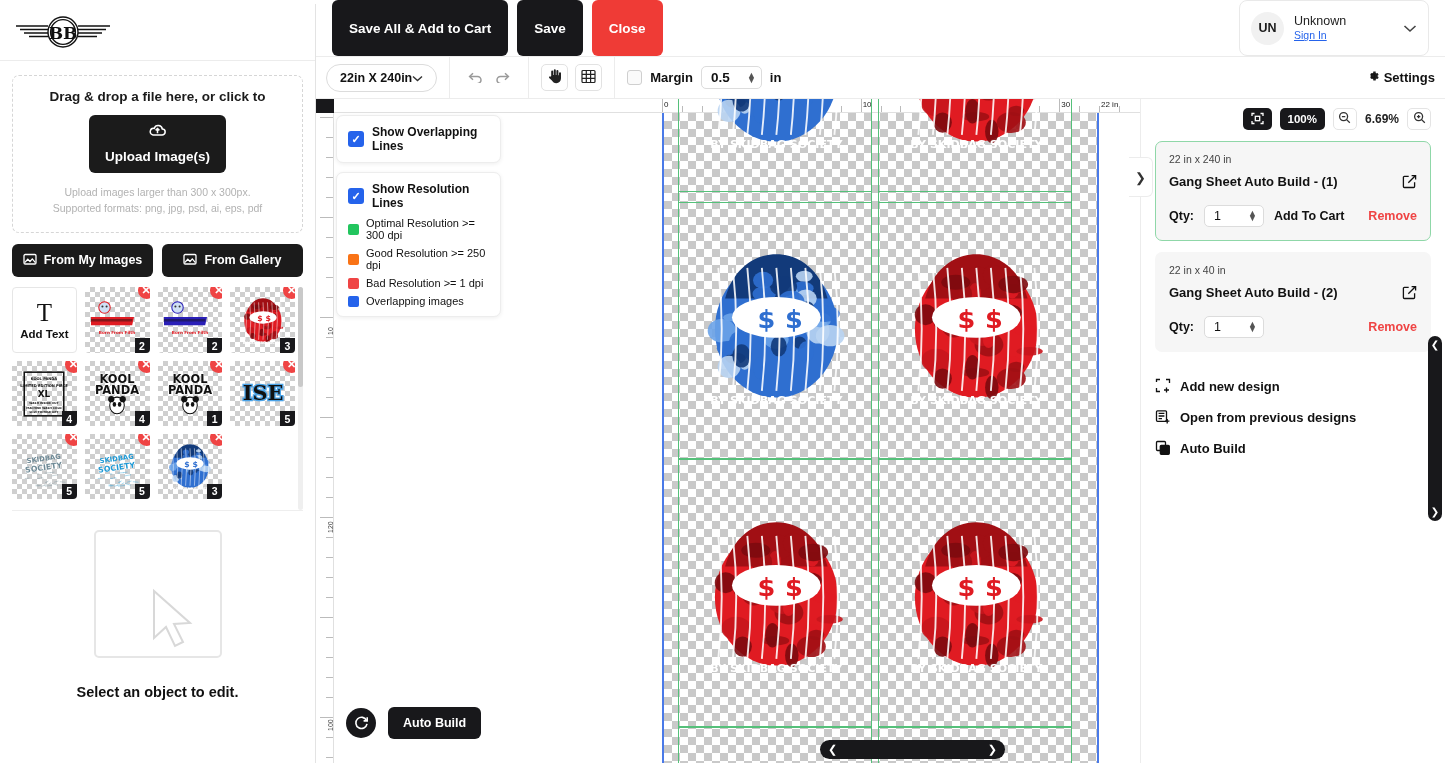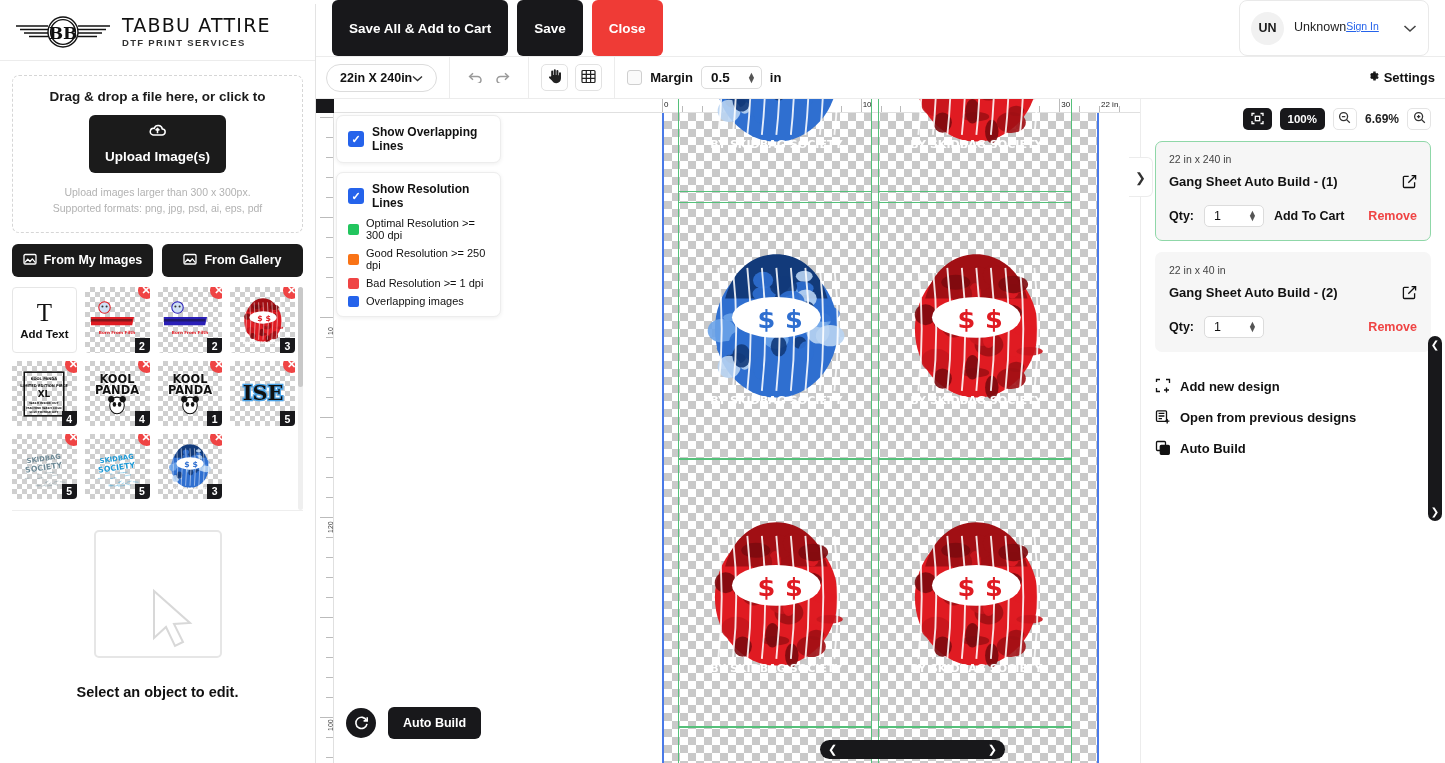--- a/index.html
+++ b/index.html
@@ -130,21 +130,21 @@
   .user-chip {
     margin-left: auto; display: flex; align-items: center; gap: 10px;
     border: 1px solid #e9e9e9; border-radius: 8px; padding: 7px 11px;
     min-width: 190px; cursor: pointer; background: #fff;
   }
   .avatar {
     width: 33px; height: 33px; border-radius: 50%; background: #f1f1f1;
     display: flex; align-items: center; justify-content: center;
     font-size: 12.5px; font-weight: 700; color: #1b1b1b; flex: 0 0 auto;
   }
-  .user-meta { display: flex; flex-direction: row; line-height: 1.25; flex: 1; }
+  .user-meta { display: flex; flex-direction: column; line-height: 1.25; flex: 1; }
   .user-name { font-size: 12.5px; color: #222; }
   .user-sign { font-size: 10.5px; color: #2563eb; text-decoration: underline; }
 
   .tool-bar {
     position: absolute; left: 316px; top: 57px; width: 1129px; height: 42px;
     background: #fff; border-bottom: 1px solid #ececec;
     display: flex; align-items: center; gap: 0; padding: 0 10px;
   }
   .tb-sep { width: 1px; height: 42px; background: #ececec; margin: 0 12px; }
   .size-select {
@@ -344,24 +344,20 @@
             <line x1="10" y1="18" x2="34" y2="18"></line>
             <line x1="15" y1="21.5" x2="34" y2="21.5"></line>
             <line x1="64" y1="11" x2="96" y2="11"></line>
             <line x1="64" y1="14.5" x2="92" y2="14.5"></line>
             <line x1="64" y1="18" x2="88" y2="18"></line>
             <line x1="64" y1="21.5" x2="83" y2="21.5"></line>
           </g>
           <text x="49" y="24" font-size="17" font-family="DejaVu Serif, serif" fill="#111" text-anchor="middle" font-weight="bold">BB</text>
         </svg>
       </span>
-      <div class="brand-txt">
-        <span class="brand-name">TABBU ATTIRE</span>
-        <span class="brand-sub">DTF PRINT SERVICES</span>
-      </div>
     </div>
 
     <div class="upload-zone">
       <div class="upload-head">Drag &amp; drop a file here, or click to</div>
       <button class="upload-btn">
         <span>
           <svg width="17" height="14" viewBox="0 0 17 14" fill="none" stroke="#fff" stroke-width="1.5">
             <path d="M4 11h9a3 3 0 0 0 .3-6A4.2 4.2 0 0 0 5.2 4.4 3.3 3.3 0 0 0 4 11z"></path>
             <path d="M8.5 9.3V4.6M6.6 6.4l1.9-1.9 1.9 1.9"></path>
           </svg>

